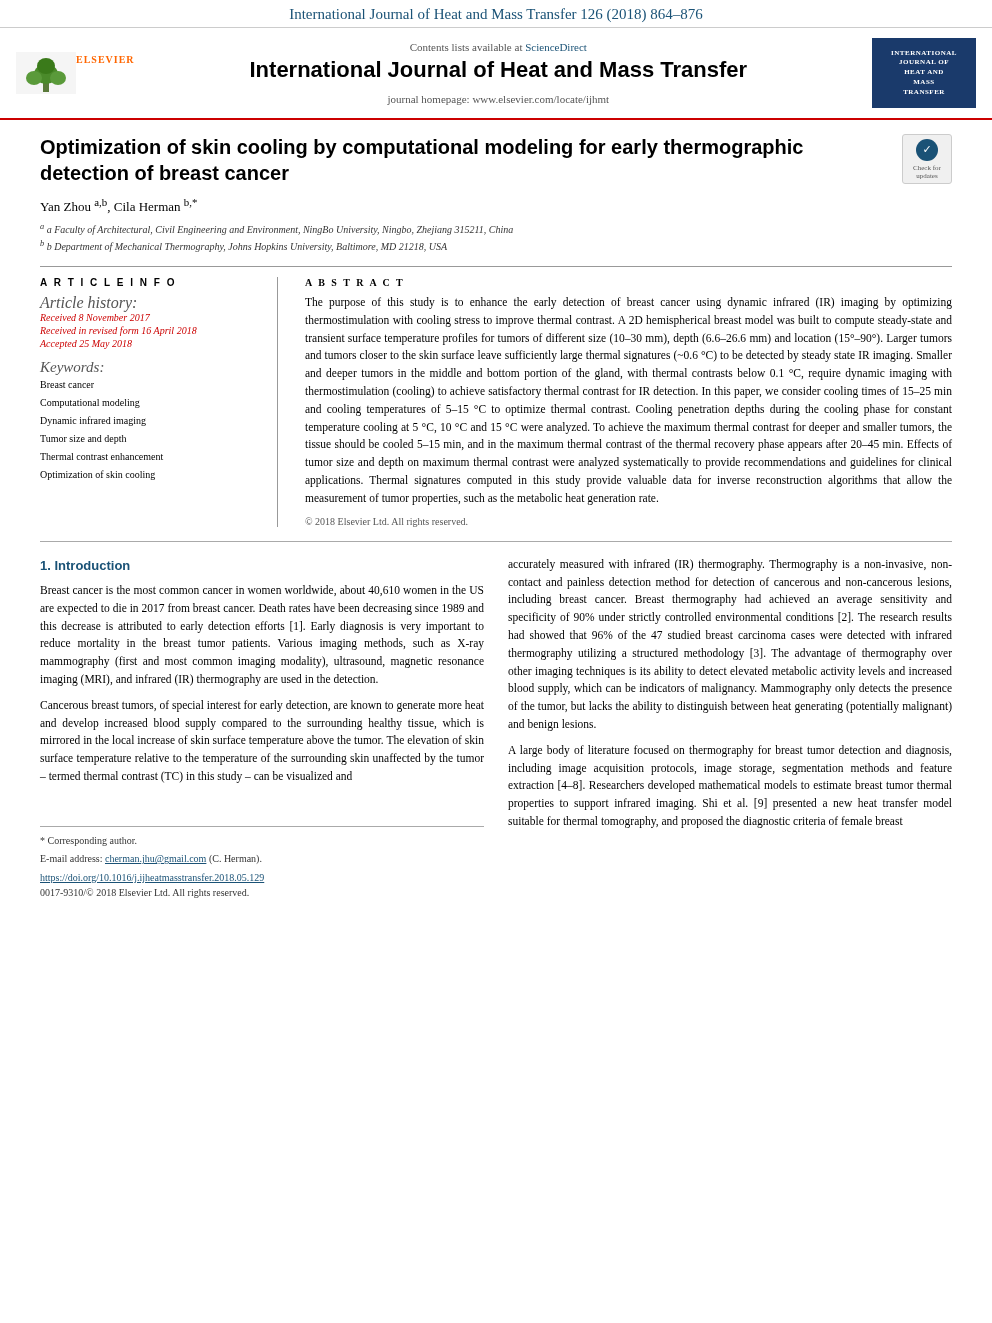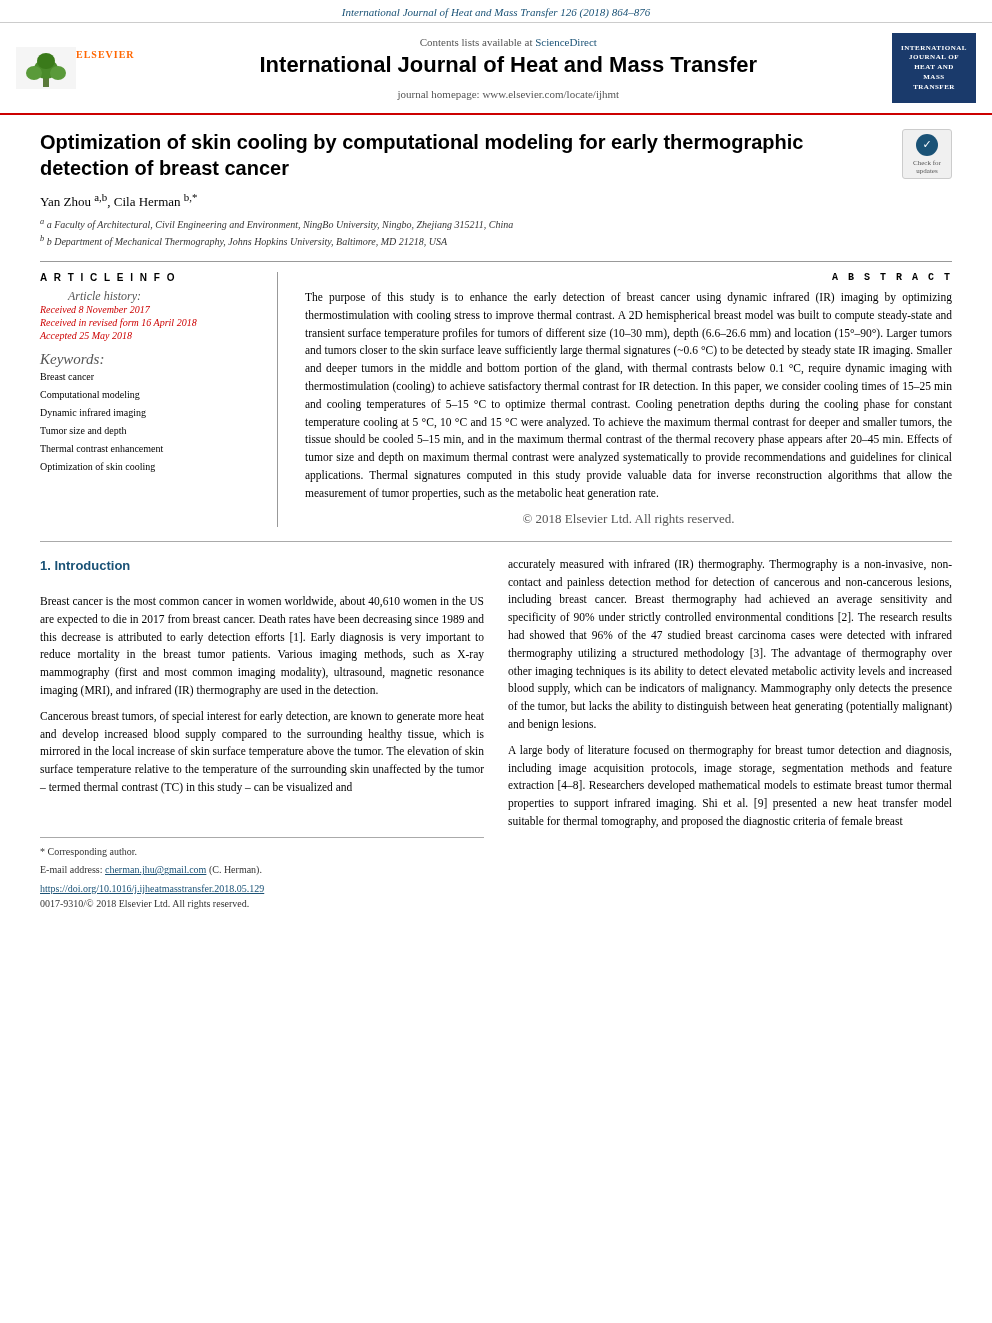--- a/index.html
+++ b/index.html
@@ -7,24 +7,23 @@
       width: 992px;
       min-height: 1323px;
       background: #fff;
       font-family: 'Times New Roman', Times, serif;
       font-size: 13px;
       color: #000;
     }
     .top-banner {
       text-align: center;
       padding: 6px 0 4px 0;
-      font-size: 11px;
+      font-size: 15px;
       color: #1a5276;
       border-bottom: 1px solid #ccc;
-      font-style: italic;
     }
     .journal-header {
       display: flex;
       align-items: center;
       padding: 10px 16px;
       border-bottom: 2px solid #c00;
     }
     .elsevier-logo-img {
       display: flex;
       flex-direction: row;
@@ -55,21 +54,21 @@
       font-weight: bold;
       color: #000;
       font-family: Arial, sans-serif;
       margin-bottom: 10px;
     }
     .journal-homepage {
       font-size: 11px;
       color: #555;
     }
     .journal-right-logo {
-      width: 84px;
+      width: 104px;
       height: 70px;
       background: #1a3a6b;
       display: flex;
       flex-direction: column;
       align-items: center;
       justify-content: center;
       color: #fff;
       font-size: 8px;
       font-weight: bold;
       text-align: center;
@@ -152,22 +151,21 @@
       font-family: Arial, sans-serif;
       font-size: 10px;
       letter-spacing: 2px;
       font-weight: bold;
       color: #000;
       margin-bottom: 6px;
     }
     .info-label {
       font-style: italic;
       color: #555;
-      font-size: 12px;
-      margin-left: 28px;
+      font-size: 16px;
     }
     .info-value {
       font-size: 10px;
       margin-bottom: 2px;
       color: #c00;
       font-style: italic;
     }
     .keywords-section {
       margin-top: 10px;
     }
@@ -177,37 +175,36 @@
       color: #555;
     }
     .keywords-list {
       font-size: 10px;
       line-height: 1.8;
     }
     .abstract-section {
       flex: 1;
     }
     .abstract-header {
-      font-family: Liberation Mono, monospace;
+      font-family: Liberation Serif, serif;
       font-size: 10px;
       letter-spacing: 2px;
       font-weight: bold;
       color: #000;
       margin-bottom: 6px;
-      text-align: right;
     }
     .abstract-text {
       font-size: 11.5px;
       line-height: 1.55;
       text-align: justify;
       color: #000;
     }
     .copyright-line {
-      text-align: center;
-      font-size: 13px;
+      text-align: left;
+      font-size: 10px;
       color: #555;
       margin-top: 8px;
     }
     .section-divider {
       border: none;
       border-top: 1px solid #aaa;
       margin: 14px 0;
     }
     .body-two-col {
       display: flex;
@@ -216,21 +213,21 @@
     .body-col {
       flex: 1;
       font-size: 11.5px;
       line-height: 1.55;
       text-align: justify;
     }
     .section-heading {
       font-size: 13px;
       font-weight: bold;
       color: #1a5276;
-      margin-bottom: 17px;
+      margin-bottom: 6px;
       font-family: Arial, sans-serif;
     }
     .body-paragraph {
       margin-bottom: 8px;
     }
     .footnote {
       font-size: 10px;
       color: #333;
       margin-bottom: 3px;
     }

